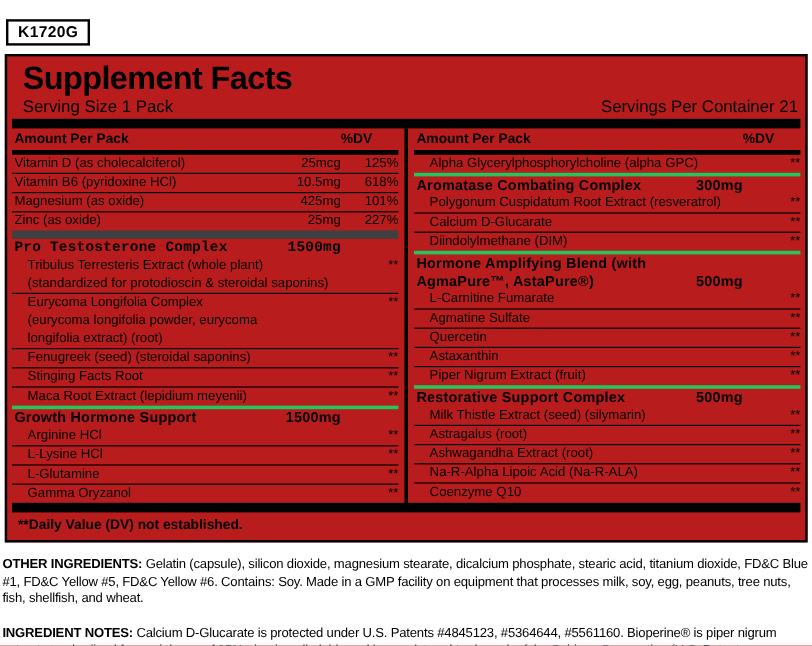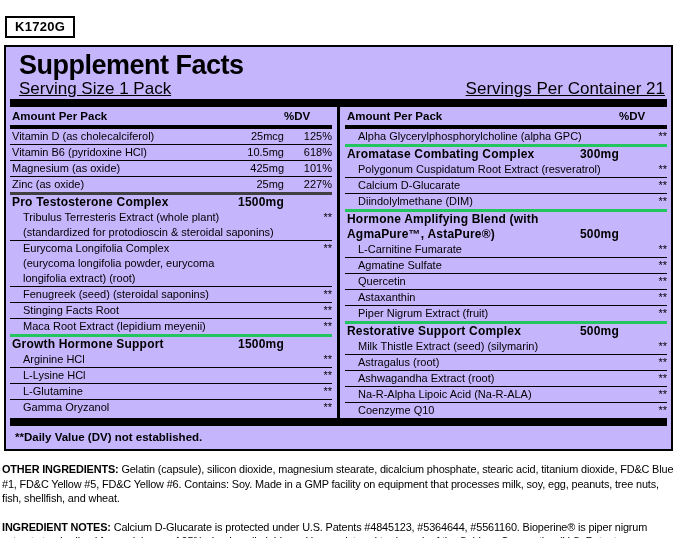--- a/index.html
+++ b/index.html
@@ -11,44 +11,44 @@
   }
   
   .lot {
     display:inline-block; margin:16px 0 0 5px;
     border:2px solid #000; padding:1px 8px 2px 8px;
     font-weight:bold; font-size:13px; letter-spacing:.3px;
   }
   
   .panel {
     margin:7px 4px 0 4px; border:2px solid #000;
-    padding:3px 4px 3px 4px; background:#c4b5fd;
+    padding:3px 4px 3px 4px; background:#b91c1c;
   }
   .title {
     font-weight:bold; font-size:27px; line-height:29px;
     letter-spacing:-.5px; margin:1px 0 2px 9px;
   }
   .serving-row {
     display:flex; justify-content:space-between;
-    font-size:17px; line-height:13px; padding:0 2px 4px 9px;text-decoration:underline;
+    font-size:14px; line-height:13px; padding:0 2px 4px 9px;
   }
   .bar { height:8px; background:#000; }
   .cols { display:flex; align-items:stretch; }
   .col { flex:1 1 0; min-width:0; }
   .col-divider { width:3px; background:#000; margin:0 5px; }
   .col-header {
     display:flex; font-weight:bold; font-size:11.5px;
     padding:3px 0 2px 2px; border-bottom:4px solid #000; line-height:13px;
   }
   .col-header .h-amount { flex:1 1 auto; }
   .col-header .h-dv { flex:0 0 48px; text-align:left; }
   .frow { font-size:11px; line-height:15px; }
   .sep-thin   { border-top:1px solid #000; }
   .sep-medium { border-top:3px solid #22c55e; }
-  .sep-thick  { border-top:3px solid #404040; }
+  .sep-thick  { border-top:7px solid #404040;font-family:Liberation Mono, monospace; }
   .fline { display:flex; }
   .fname { flex:1 1 auto; padding-left:2px; }
   .st-subitem .fname { padding-left:13px; }
   .st-section { font-weight:bold; font-size:12px; letter-spacing:.2px; }
   .famt { flex:0 0 60px; text-align:right; white-space:nowrap; }
   .fdv  { flex:0 0 48px; text-align:right; white-space:nowrap; }
   .footnote {
     font-weight:bold; font-size:11.5px; padding:5px 2px 2px 5px; line-height:13px;
   }
   

